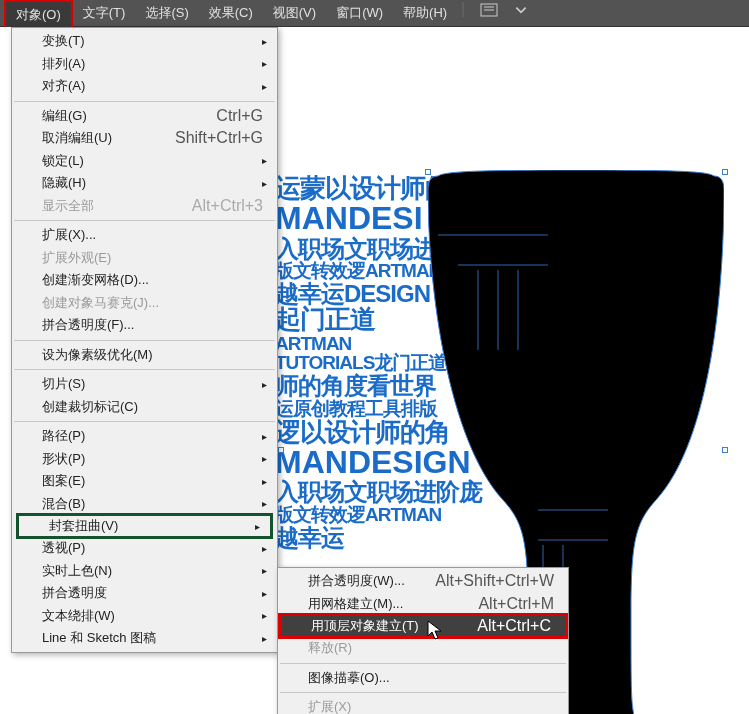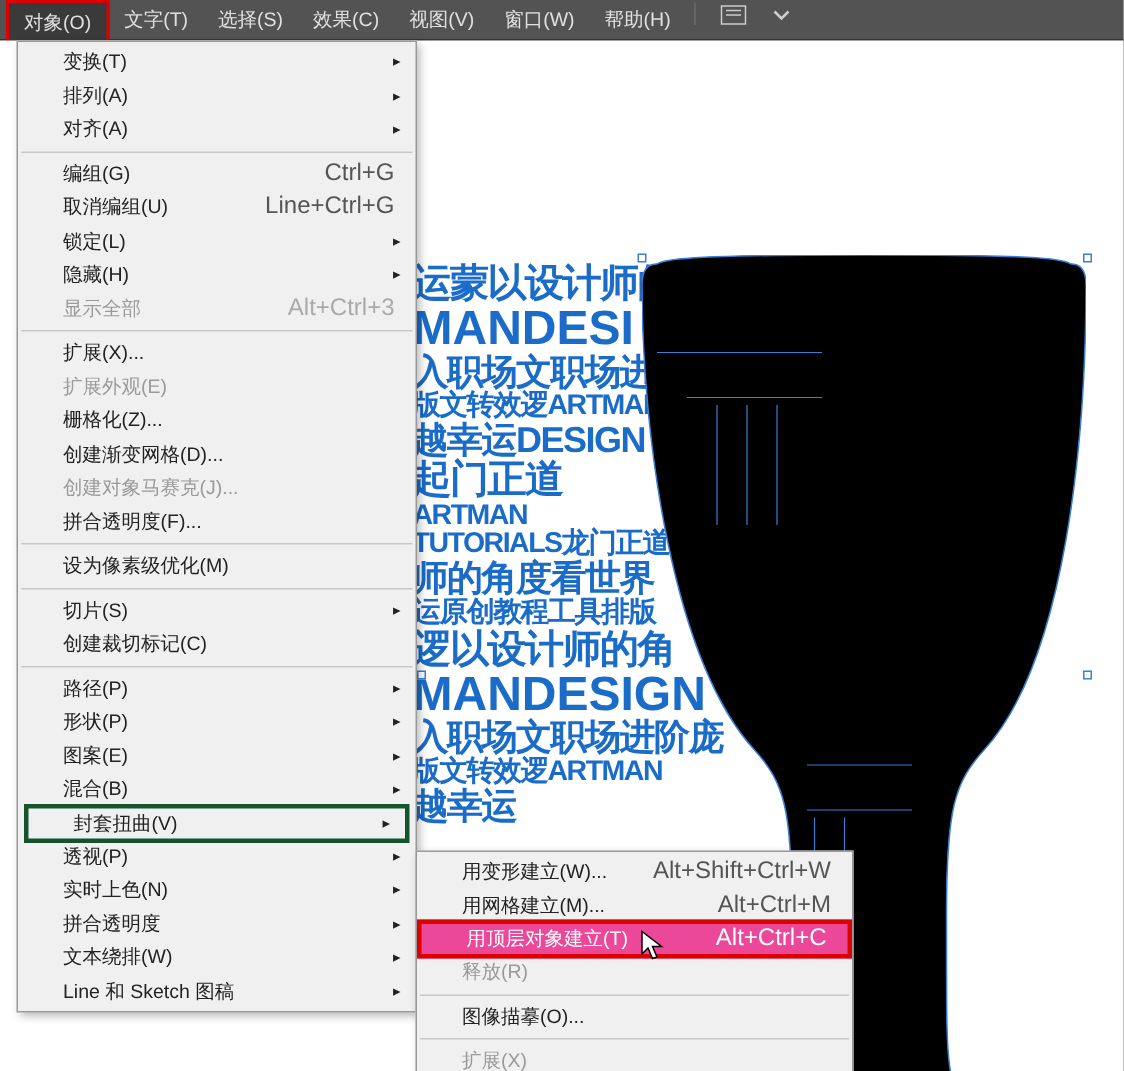--- a/index.html
+++ b/index.html
@@ -27,21 +27,21 @@
   .menu-item { display: flex; align-items: center; height: 22.5px; padding: 0 14px 0 30px; font-size: 13px; color: #222; cursor: pointer; position: relative; }
   .menu-item.disabled { color: #9a9a9a; }
   .menu-item .label { flex: 1; }
   .menu-item .shortcut { color: #555; font-size: 16px; }
   .menu-item.disabled .shortcut { color: #aaa; }
   .menu-item .arrow { position: absolute; right: 10px; font-size: 10px; }
   .menu-sep { height: 1px; background: #c8c8c8; margin: 3px 2px; }
   .menu-item.boxed { border: 3px solid #14532d; margin: -2px 4px; height: 26px; }
 
   .submenu { position: absolute; top: 567px; left: 277px; width: 292px; background: #f0f0f0; border: 1px solid #999; box-shadow: 2px 2px 6px rgba(0,0,0,.3); padding: 2px 0; z-index: 10; }
-  .submenu .menu-item.highlight { background: #ec4899; color: #fff; }
+  .submenu .menu-item.highlight { background: #404040; color: #fff; }
   .submenu .menu-item.highlight .shortcut { color: #fff; }
   .submenu .menu-item.boxed2 { border: 3px solid #d00; margin: -2px 0; height: 26px; }
 
   .cursor { position: absolute; pointer-events: none; z-index: 20; }
   .cursor svg { width: 18px; height: 22px; }
 </style>
 </head>
 <body>
 
 <div class="canvas">
@@ -134,21 +134,21 @@
       <span class="label">对齐(A)</span>
       <span class="arrow">▸</span>
     </div>
     <div class="menu-sep"></div>
     <div class="menu-item">
       <span class="label">编组(G)</span>
       <span class="shortcut">Ctrl+G</span>
     </div>
     <div class="menu-item">
       <span class="label">取消编组(U)</span>
-      <span class="shortcut">Line+Ctrl+G</span>
+      <span class="shortcut">Shift+Ctrl+G</span>
     </div>
     <div class="menu-item">
       <span class="label">锁定(L)</span>
       <span class="arrow">▸</span>
     </div>
     <div class="menu-item">
       <span class="label">隐藏(H)</span>
       <span class="arrow">▸</span>
     </div>
     <div class="menu-item disabled">
@@ -156,23 +156,20 @@
       <span class="shortcut">Alt+Ctrl+3</span>
     </div>
     <div class="menu-sep"></div>
     <div class="menu-item">
       <span class="label">扩展(X)...</span>
     </div>
     <div class="menu-item disabled">
       <span class="label">扩展外观(E)</span>
     </div>
     <div class="menu-item">
-      <span class="label">栅格化(Z)...</span>
-    </div>
-    <div class="menu-item">
       <span class="label">创建渐变网格(D)...</span>
     </div>
     <div class="menu-item disabled">
       <span class="label">创建对象马赛克(J)...</span>
     </div>
     <div class="menu-item">
       <span class="label">拼合透明度(F)...</span>
     </div>
     <div class="menu-sep"></div>
     <div class="menu-item">
@@ -224,21 +221,21 @@
       <span class="arrow">▸</span>
     </div>
     <div class="menu-item">
       <span class="label">Line 和 Sketch 图稿</span>
       <span class="arrow">▸</span>
     </div>
   </div>
 
 <div class="submenu" id="envelope-submenu">
     <div class="menu-item">
-      <span class="label">用变形建立(W)...</span>
+      <span class="label">拼合透明度(W)...</span>
       <span class="shortcut">Alt+Shift+Ctrl+W</span>
     </div>
     <div class="menu-item">
       <span class="label">用网格建立(M)...</span>
       <span class="shortcut">Alt+Ctrl+M</span>
     </div>
     <div class="menu-item highlight boxed2">
       <span class="label">用顶层对象建立(T)</span>
       <span class="shortcut">Alt+Ctrl+C</span>
     </div>

